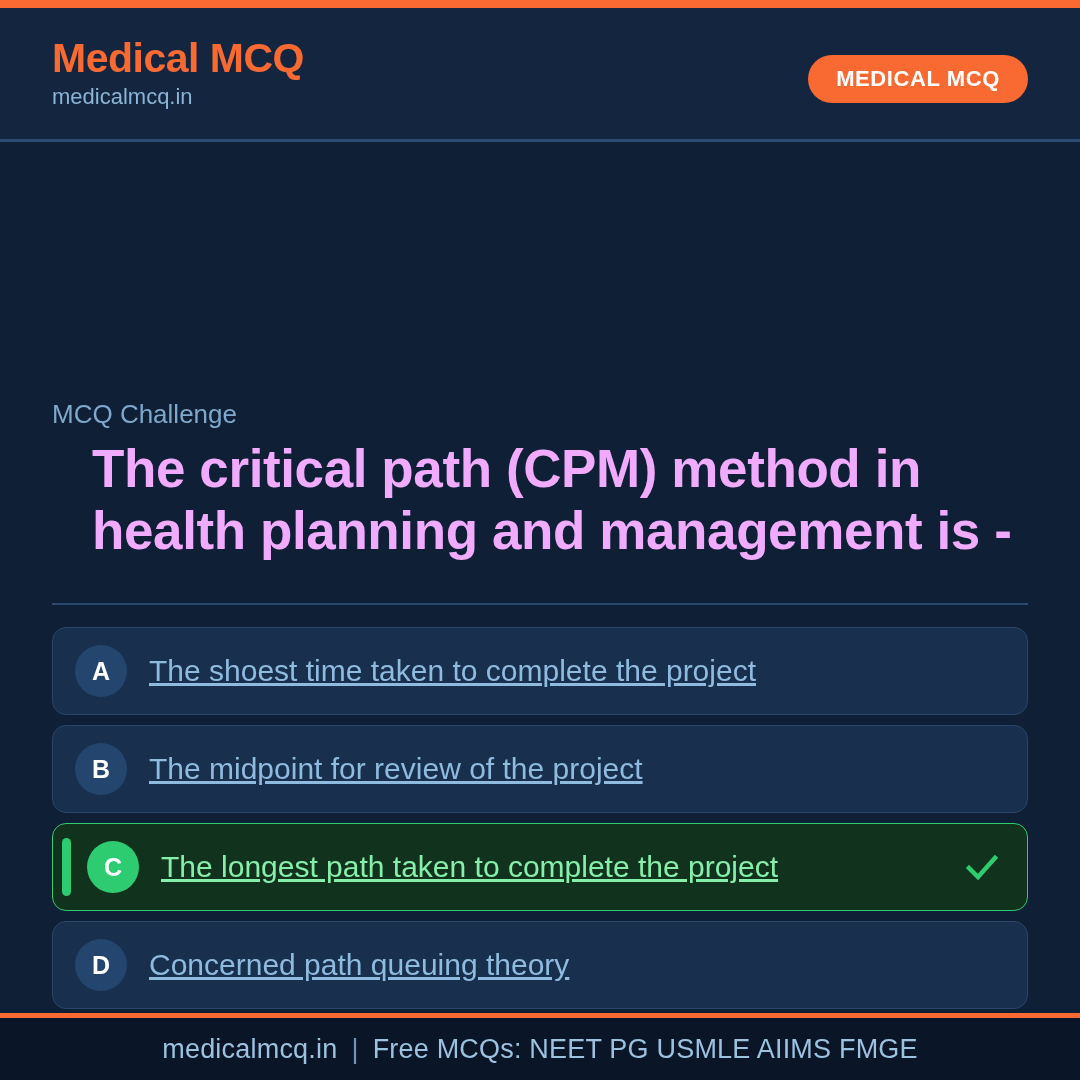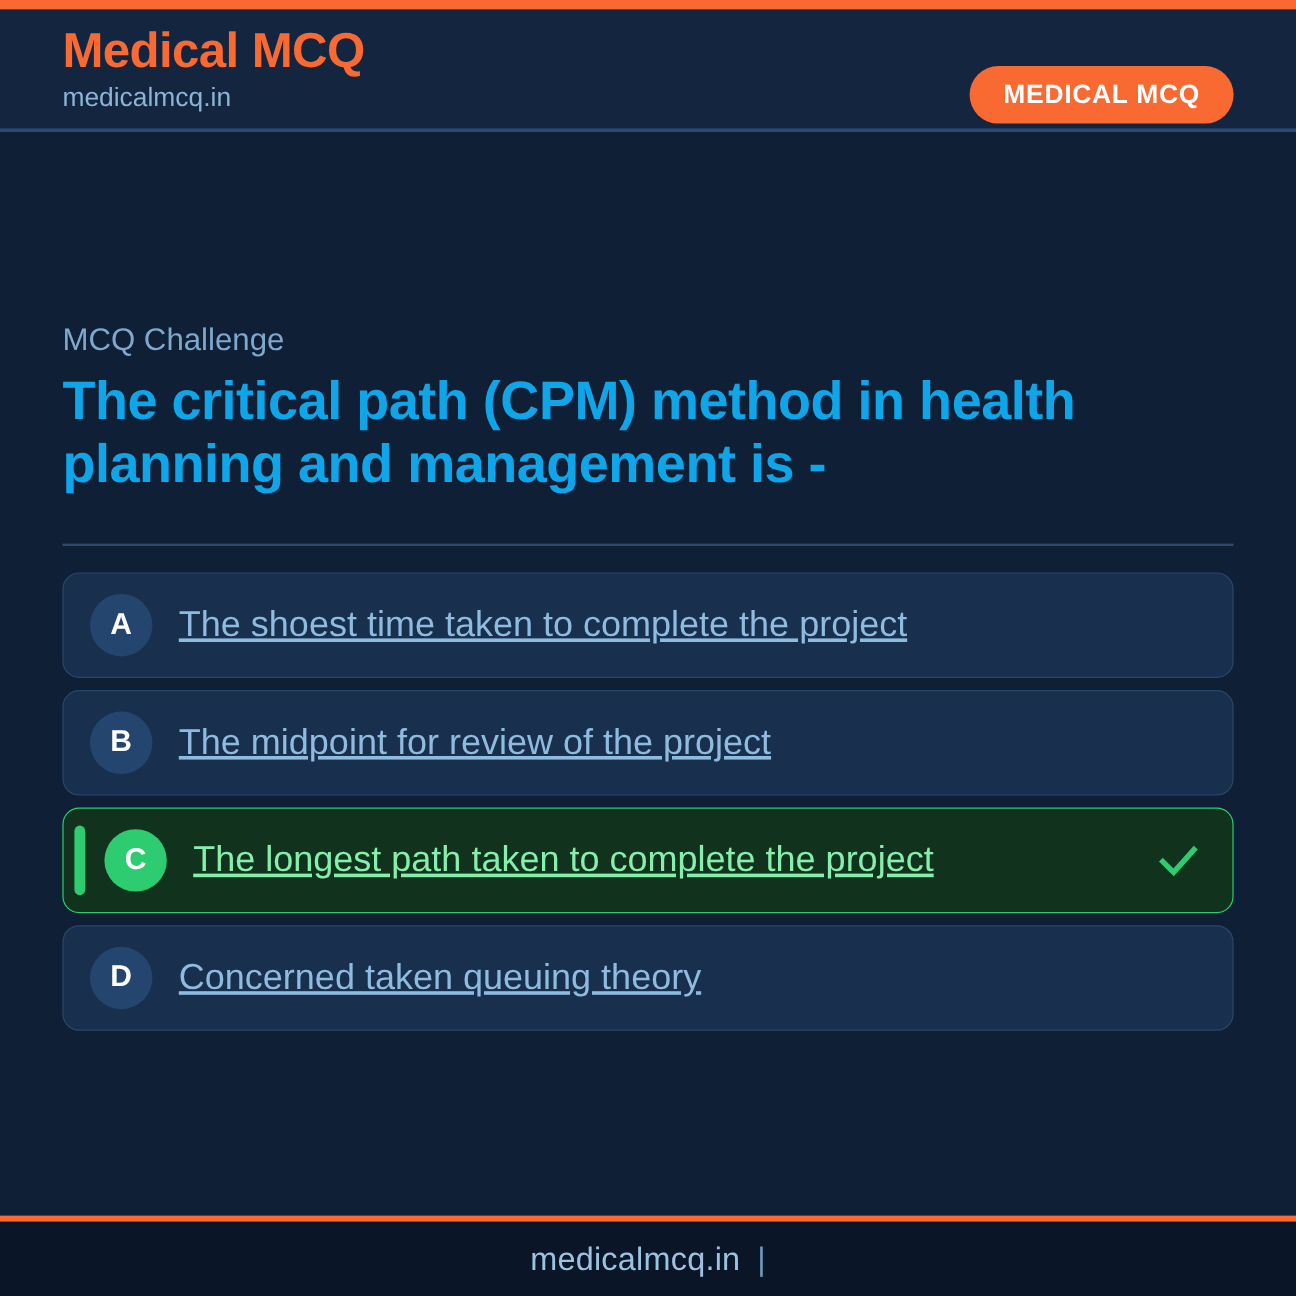--- a/index.html
+++ b/index.html
@@ -21,21 +21,21 @@
   
   .top-accent {
     height:8px;
     background:#f96a33;
     flex:0 0 auto;
   }
 
   
   .header {
     flex:0 0 auto;
-    height:102px;
+    height:134px;
     background:#14263f;
     border-bottom:3px solid #2b4a72;
     display:flex; align-items:center;
     padding:0 52px;
     position:relative;
   }
   .brand-block { display:flex; flex-direction:column; justify-content:center; }
   .brand-title {
     font-size:41px; font-weight:bold; color:#f96a33;
     letter-spacing:-0.5px; line-height:1.05;
@@ -48,34 +48,35 @@
     background:#f96a33; color:#ffffff;
     font-size:22px; font-weight:bold; letter-spacing:0.6px;
     padding:11px 28px; border-radius:24px;
     white-space:nowrap;
   }
 
   
   .body-area {
     flex:1 1 auto;
     position:relative;
-    padding:14px 52px;
+    padding:4px 52px;
     display:flex; flex-direction:column;
-    justify-content:flex-start;
+    justify-content:flex-end;
   }
   .spacer-top { height:145px; flex:0 0 auto; }
 
   .eyebrow {
     font-size:26px; color:#7fa8cc; line-height:1.1;
     margin-bottom:9px;
   }
   .question {
-    font-size:45px; font-weight:bold; color:#0ea5e9;
+    font-size:53px; font-weight:bold; color:#f0abfc;
     line-height:1.18; letter-spacing:-0.4px;
     max-width:975px;
+    margin-left:40px;
   }
   .divider {
     height:2px; background:#2c4a6d;
     margin-top:40px; margin-bottom:22px;
   }
 
   
   .options { display:flex; flex-direction:column; gap:10px; }
 
   .option {
@@ -177,26 +178,27 @@
         <div class="option-text">The longest path taken to complete the project</div>
         <div class="tick">
           <svg width="40" height="40" viewBox="0 0 40 40" aria-hidden="true">
             <path d="M7 21 L16 30 L33 11" fill="none" stroke="#2ecc71" stroke-width="4.5" stroke-linecap="square" stroke-linejoin="miter"></path>
           </svg>
         </div>
       </div>
 
       <div class="option">
         <div class="badge">D</div>
-        <div class="option-text">Concerned taken queuing theory</div>
+        <div class="option-text">Concerned path queuing theory</div>
       </div>
 
     </div>
   </div>
 
   <div class="footer">
     <div class="footer-text">
       <span>medicalmcq.in</span>
       <span class="footer-sep">|</span>
+      <span>Free MCQs: NEET PG  USMLE  AIIMS  FMGE</span>
     </div>
   </div>
 
 </div>
 
 </body></html>

